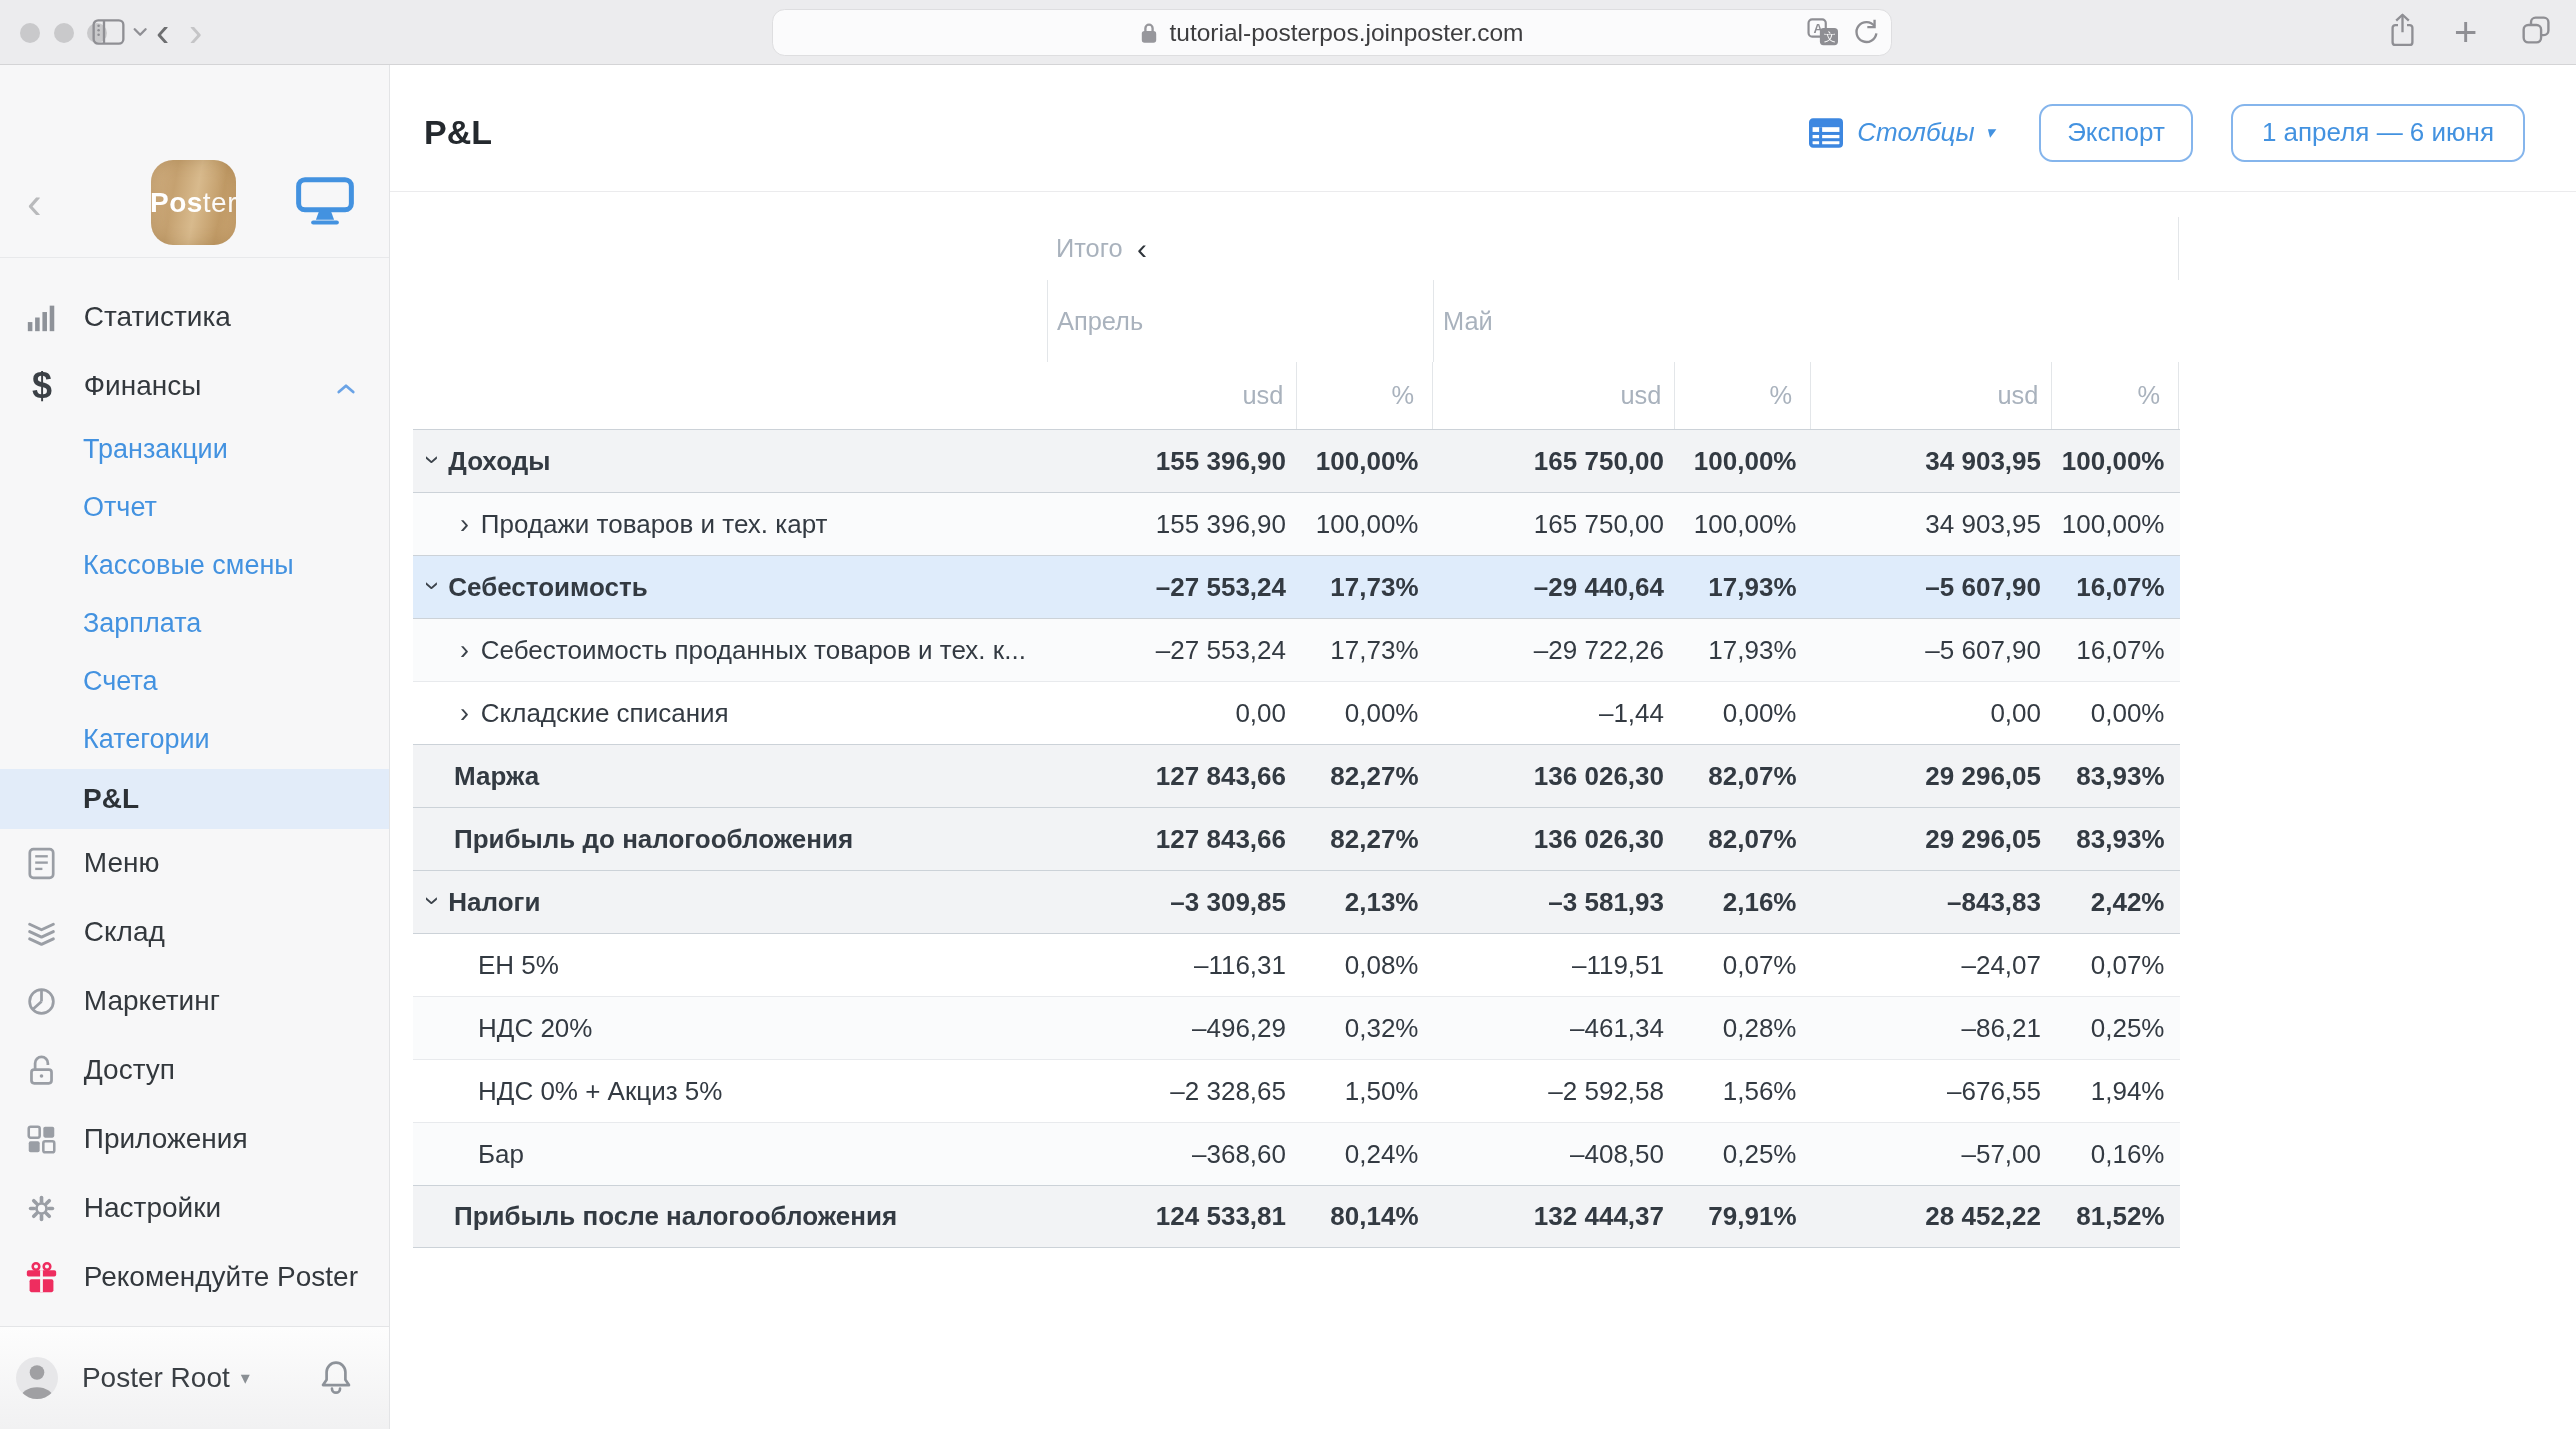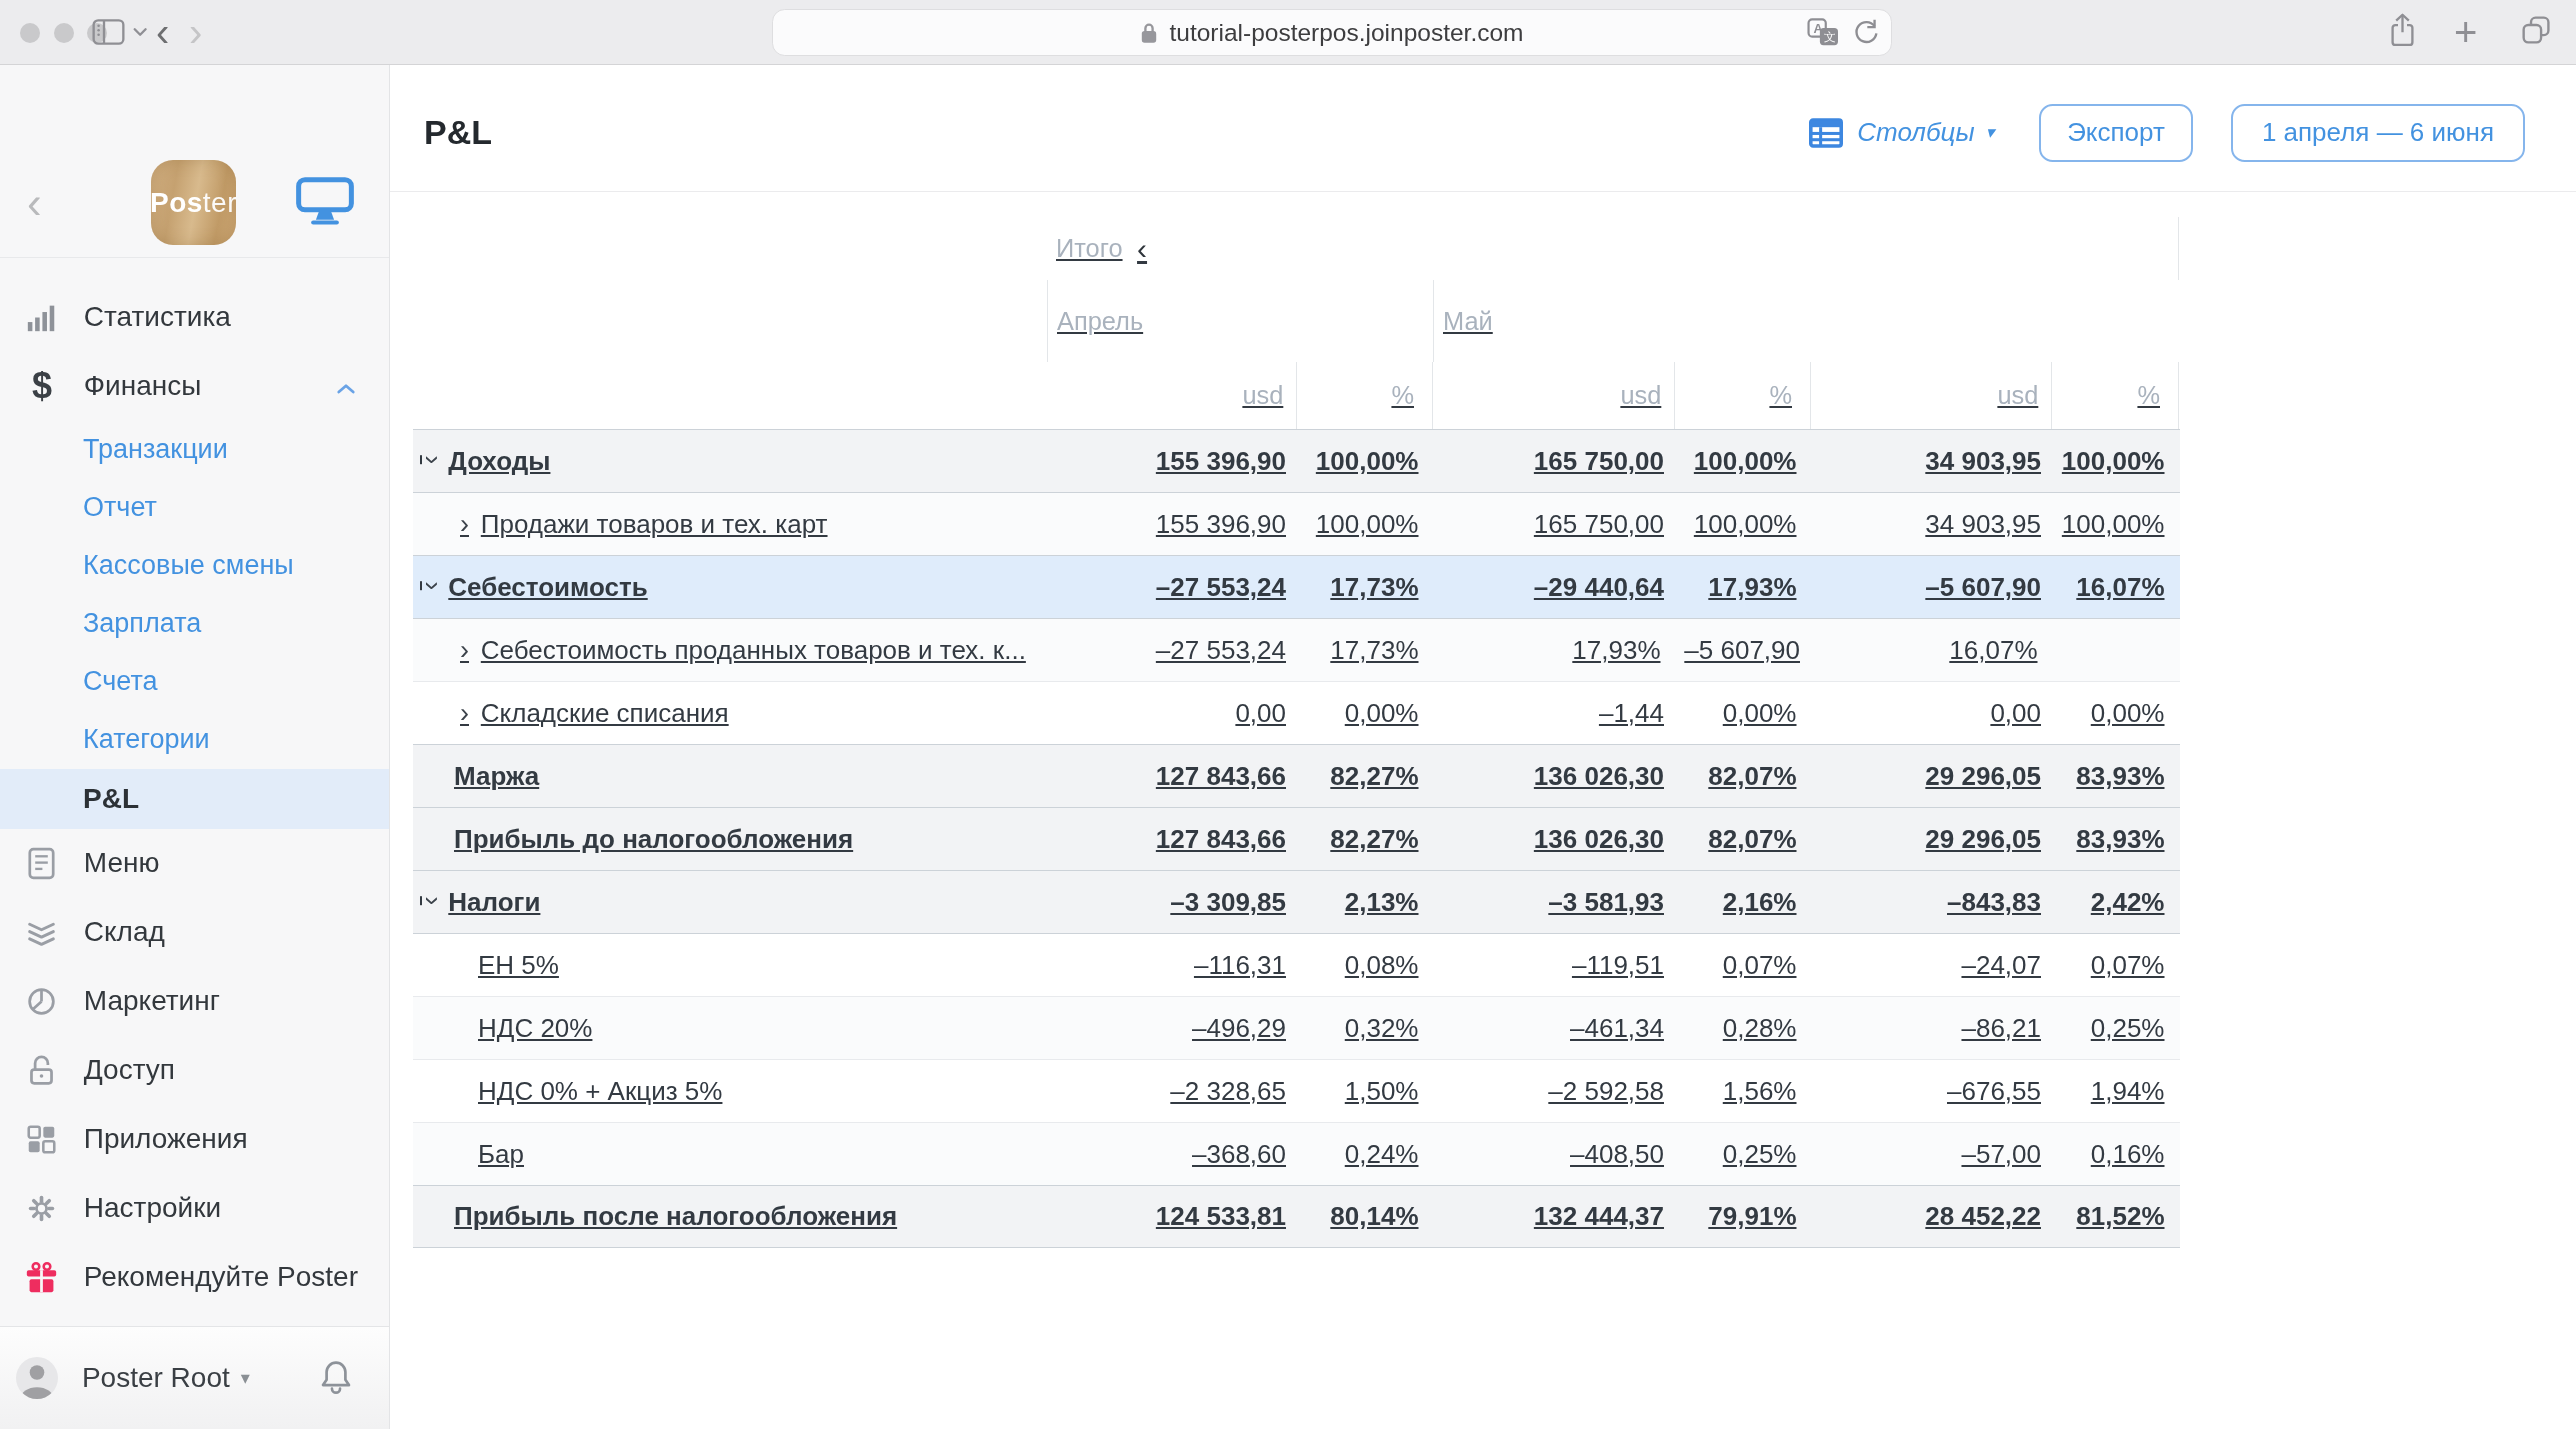--- a/index.html
+++ b/index.html
@@ -75,21 +75,21 @@
   .header-actions { margin-left: auto; display: flex; align-items: center; }
   .columns-ctl { display: flex; align-items: center; color: #4392e0; font-size: 26px; font-style: italic; }
   .columns-ctl svg { margin-right: 14.5px; }
   .caret-sm { margin-left: 11px; font-size: 17px; color: #4392e0; }
   .btn { height: 58px; border: 2.3px solid #85b5ec; border-radius: 13.6px; background: #fff;
     color: #4392e0; font-size: 26px; display: flex; align-items: center; padding: 0 26px; }
   .btn.export { margin-left: 45px; }
   .btn.date { margin-left: 38px; padding: 0 29px; }
 
   
-  .pl-table { margin: 25.4px 0 0 23px; width: 1767px; color: #333a42; text-decoration: underline; }
+  .pl-table { margin: 25.4px 0 0 23px; width: 1767px; color: #333a42; }
   .grid-row { display: grid;
     grid-template-columns: 634px 250px 136px 242px 136px 241px 127px; }
   .h-row1 { height: 63px; }
   .h-total { grid-column: 2 / 8; display: flex; align-items: center;
     padding-left: 9px; color: #a9b2bd; font-size: 25.4px;
     border-right: 1.8px solid #e3e6e9; }
   .h-total .exp { color: #2f353b; font-size: 30px; margin-left: 14.5px; line-height: 1;
     font-family: "Liberation Sans", sans-serif; }
   .h-row2 { height: 82px; }
   .h-month { display: flex; align-items: center; padding-left: 9px;
@@ -432,20 +432,21 @@
             <div class="cell val-cell">–5 607,90</div>
             <div class="cell val-cell pct">16,07%</div>
           </div>
           <div class="grid-row trow child even after-strong">
             <div class="cell label-cell">
               <span class="chev">›</span>
               <span>Себестоимость проданных товаров и тех. к...</span>
             </div>
             <div class="cell val-cell">–27 553,24</div>
             <div class="cell val-cell pct">17,73%</div>
+            <div class="cell val-cell">–29 722,26</div>
             <div class="cell val-cell pct">17,93%</div>
             <div class="cell val-cell">–5 607,90</div>
             <div class="cell val-cell pct">16,07%</div>
           </div>
           <div class="grid-row trow child">
             <div class="cell label-cell">
               <span class="chev">›</span>
               <span>Складские списания</span>
             </div>
             <div class="cell val-cell">0,00</div>

